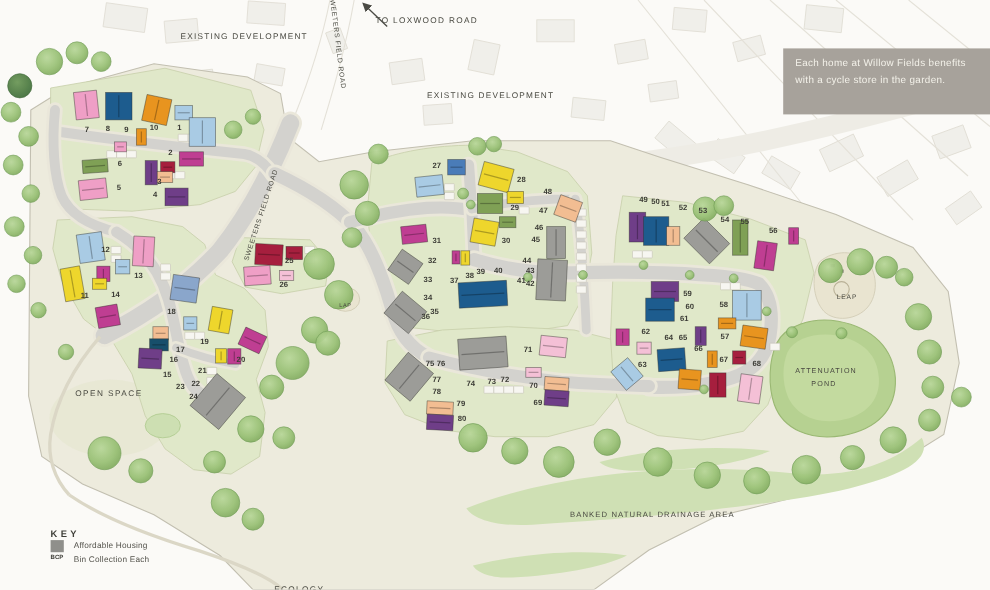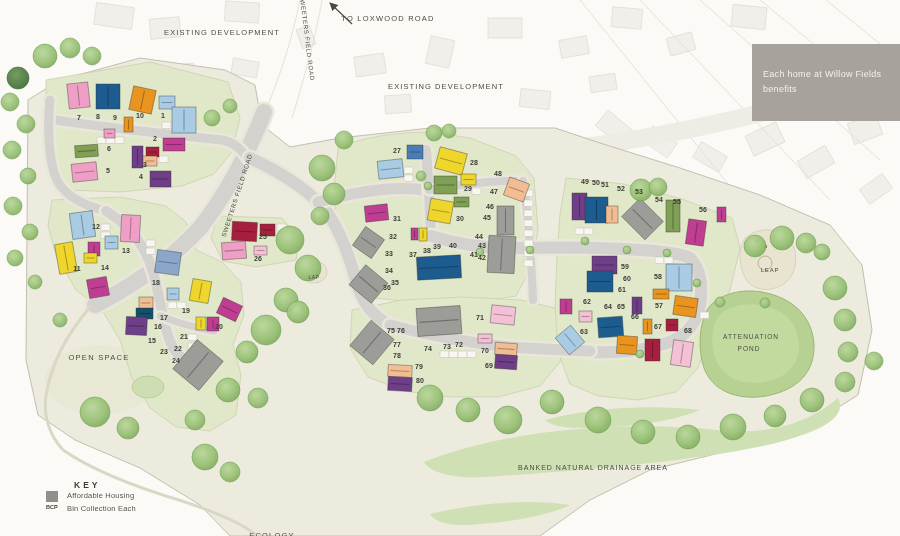--- a/index.html
+++ b/index.html
@@ -1,23 +1,23 @@
 <!DOCTYPE html>
 <html><head>
 <meta charset="utf-8">
 <style>
   html,body{margin:0;padding:0;width:900px;height:536px;overflow:hidden;background:#fbfaf7;
     font-family:"Liberation Sans",sans-serif;}
   #stage{position:relative;width:900px;height:536px;}
   #site-svg{position:absolute;left:0;top:0;}
   .exdev{fill:#f0efea;stroke:#e1ded5;stroke-width:0.8;}
-  .info-box{position:absolute;left:752px;top:44px;right:0;height:54px;background:#a7a29b;
-    color:#f3f1e9;padding:23px 0 0 11px;font-size:9px;line-height:14.5px;letter-spacing:0.3px;}
+  .info-box{position:absolute;left:712px;top:44px;right:0;height:54px;background:#a7a29b;
+    color:#f3f1e9;padding:6px 0 0 11px;font-size:9px;line-height:14.5px;letter-spacing:0.3px;}
   .key{position:absolute;left:46px;top:480px;color:#4a4a42;}
-  .key-title{font-size:8.5px;letter-spacing:3px;font-weight:bold;color:#3e3e38;margin-left:28px;}
+  .key-title{font-size:8.5px;letter-spacing:3px;font-weight:bold;color:#3e3e38;}
   .key-row{display:flex;align-items:flex-start;margin-top:1px;height:12px;}
   .key-swatch{width:12px;height:11px;background:#8f8f8b;margin-right:9px;flex:0 0 auto;}
   .key-abbr{font-size:5.5px;font-weight:bold;width:21px;flex:0 0 auto;color:#3e3e38;}
   .key-label{font-size:7.5px;color:#55544d;letter-spacing:0.2px;white-space:nowrap;}
 </style>
 </head>
 <body>
 
 <div id="stage">
 <svg id="site-svg" width="900" height="536" viewBox="0 0 900 536">
@@ -658,20 +658,21 @@
         <text x="749" y="351" font-size="6.5" fill="#4a4a42" text-anchor="middle" font-family="&quot;Liberation Sans&quot;,sans-serif" style="letter-spacing: 1px;">POND</text>
         <text x="593" y="470" font-size="7" fill="#4a4a42" text-anchor="middle" font-family="&quot;Liberation Sans&quot;,sans-serif" style="letter-spacing: 1px;">BANKED NATURAL DRAINAGE AREA</text>
         <text x="272" y="538" font-size="7.5" fill="#4a4a42" text-anchor="middle" font-family="&quot;Liberation Sans&quot;,sans-serif" style="letter-spacing: 1.2px;">ECOLOGY</text>
       </g>
 
   <line x1="352" y1="24" x2="331" y2="4" stroke="#4a4a44" stroke-width="1.2" marker-end="url(#ah)"></line>
 </svg>
 
 <div class="info-box">
   <div>Each home at Willow Fields benefits</div>
+  <div>with a cycle store in the garden.</div>
 </div>
 
 <div class="key">
   <div class="key-title">KEY</div>
   <div class="key-row">
     <span class="key-swatch"></span>
     <span class="key-label">Affordable Housing</span>
   </div>
   <div class="key-row">
     <span class="key-abbr">BCP</span>

